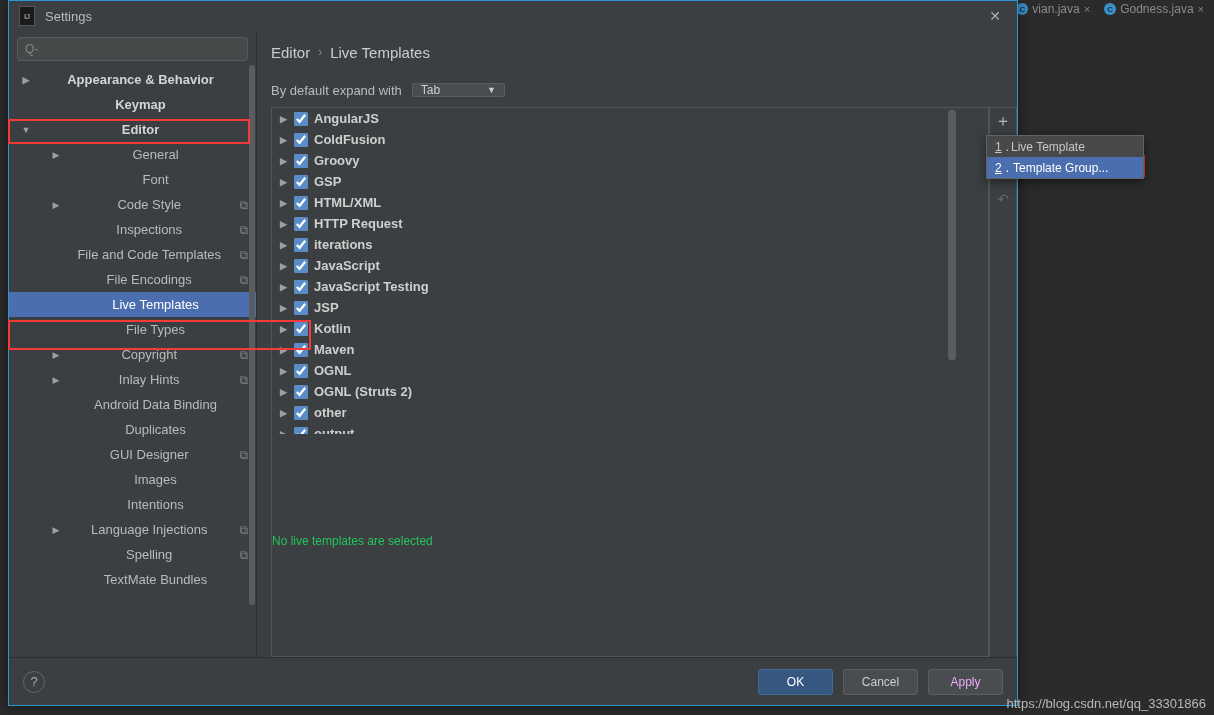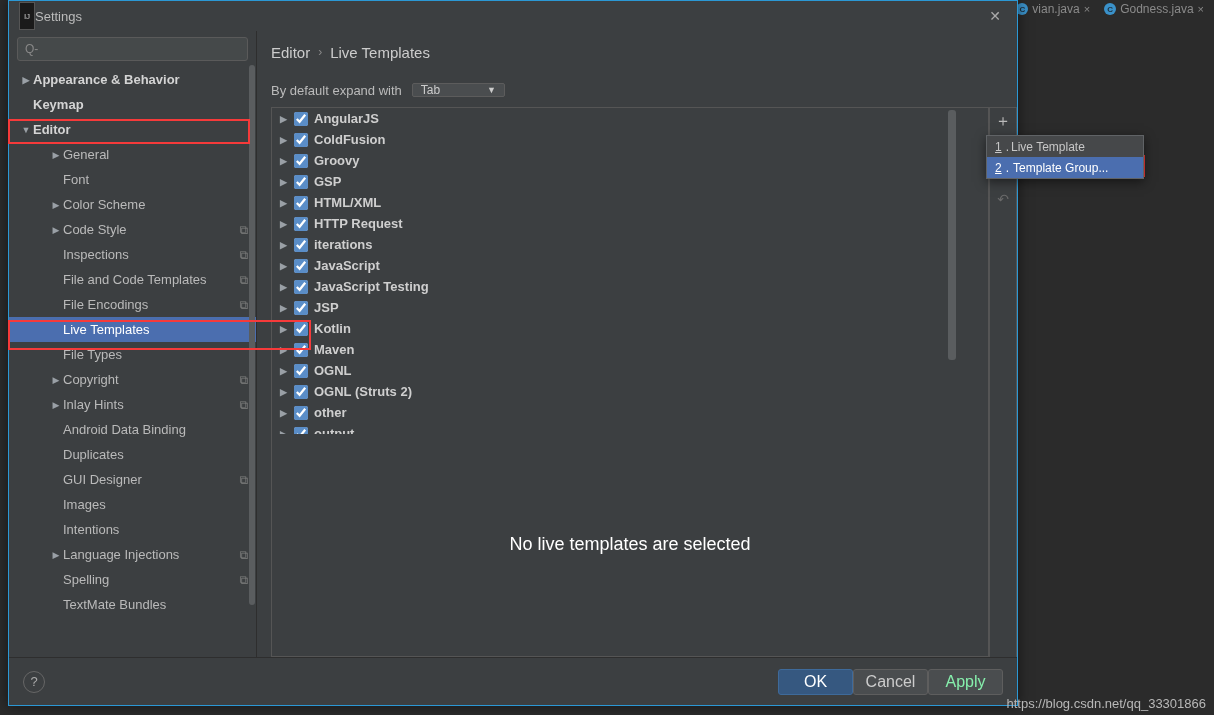--- a/index.html
+++ b/index.html
@@ -3,28 +3,28 @@
 <meta charset="utf-8">
 <style>
 * { box-sizing: border-box; margin: 0; padding: 0; font-family: "Segoe UI", Arial, sans-serif; }
 body { background: #2b2b2b; color: #bbb; font-size: 13px; width: 1214px; height: 715px; overflow: hidden; position: relative; }
 .bg-tabs { position: absolute; top: 0; right: 0; height: 18px; display: flex; gap: 14px; padding-right: 10px; color: #8a8a8a; font-size: 12px; }
 .bg-tab { display: flex; align-items: center; gap: 4px; }
 .tab-icon { width: 12px; height: 12px; border-radius: 50%; background: #3a91c9; display: inline-flex; align-items: center; justify-content: center; font-size: 8px; color: #1e2f3d; font-weight: bold; }
 .tab-close { color: #888; font-size: 11px; }
 .dialog { position: absolute; left: 8px; top: 0; width: 1010px; height: 706px; background: #3c3f41; border: 1px solid #2b98d5; box-shadow: 0 0 12px rgba(0,0,0,0.5); display: flex; flex-direction: column; }
 .titlebar { height: 30px; display: flex; align-items: center; padding: 0 10px; background: #3c3f41; }
-.titlebar .logo { width: 16px; height: 28px; background: #1a1a1a; border: 1px solid #555; display: flex; align-items: center; justify-content: center; font-size: 8px; color: #ccc; font-weight: normal; }
+.titlebar .logo { width: 16px; height: 20px; background: #1a1a1a; border: 1px solid #555; margin-right: 10px; display: flex; align-items: center; justify-content: center; font-size: 8px; color: #ccc; font-weight: normal; }
 .titlebar .title { color: #bbb; font-size: 13px; flex: 1; }
 .titlebar .close { color: #aaa; font-size: 14px; cursor: pointer; padding: 2px 6px; }
 .body { flex: 1; display: flex; overflow: hidden; }
 .sidebar { width: 248px; background: #3c3f41; border-right: 1px solid #2e2e2e; display: flex; flex-direction: column; position: relative; }
 .search { margin: 6px 8px; height: 24px; background: #45494a; border: 1px solid #5a5a5a; border-radius: 3px; display: flex; align-items: center; padding: 0 7px; color: #888; }
 .search-icon { font-size: 12px; }
-.tree { flex: 1; overflow-y: auto; padding-bottom: 6px; }
+.tree { flex: 1; overflow-y: auto; padding-bottom: 6px; text-align: center; }
 .tree-item { display: flex; align-items: center; height: 25px; padding-right: 8px; cursor: pointer; color: #bababa; position: relative; }
 .tree-item.selected { background: #4b6eaf; color: #fff; }
 .tree-item.emph { font-weight: bold; color: #d4d4d4; }
 .tree-item .arrow { width: 14px; text-align: center; font-size: 9px; color: #9aa0a6; flex-shrink: 0; }
 .tree-item .arrow.down::before { content: "▼"; }
 .tree-item .arrow.right::before { content: "▶"; }
 .tree-item .label { flex: 1; white-space: nowrap; overflow: hidden; text-overflow: ellipsis; }
 .tree-item .copy-ic { color: #808080; font-size: 12px; padding-left: 4px; }
 .pad0 { padding-left: 10px; } .pad1 { padding-left: 40px; }
 .red-box { position: absolute; border: 2px solid #f63a3a; pointer-events: none; }
@@ -39,27 +39,27 @@
 .content-area { flex: 1; display: flex; position: relative; overflow: hidden; }
 .template-list { flex: 1; margin: 0 0 0 14px; border: 1px solid #555; background: #3c3f41; overflow: hidden; position: relative; }
 .template-scroll { overflow-y: auto; height: 326px; }
 .tmpl-item { display: flex; align-items: center; height: 21px; padding-left: 8px; color: #cfcfcf; font-weight: bold; font-size: 13px; }
 .tmpl-item .tarrow { width: 14px; color: #9aa0a6; font-size: 9px; }
 .tmpl-item input[type=checkbox] { width: 14px; height: 14px; margin-right: 6px; accent-color: #5a8dc7; }
 .toolbar-col { width: 28px; background: #3c3f41; border-left: 1px solid #555; border-top: 1px solid #555; border-right: 1px solid #555; display: flex; flex-direction: column; align-items: center; }
 .toolbar-col .btn { width: 26px; height: 26px; display: flex; align-items: center; justify-content: center; color: #bbb; font-size: 16px; cursor: pointer; }
 .scrollbar-fake { position: absolute; right: 30px; top: 2px; width: 10px; height: 320px; }
 .scrollbar-thumb { position: absolute; top: 0; width: 8px; height: 250px; background: #5a5d5f; border-radius: 3px; }
-.no-sel { text-align: center; color: #ffffff; padding: 100px 0 0 0; font-size: 18px; }
+.no-sel { color: #22c55e; padding: 100px 0 0 0; font-size: 12px; }
 .footer { height: 48px; display: flex; align-items: center; padding: 0 14px; border-top: 1px solid #2e2e2e; background: #3c3f41; }
 .help { width: 22px; height: 22px; border: 1px solid #666; border-radius: 50%; display: flex; align-items: center; justify-content: center; color: #aaa; font-size: 13px; }
 .spacer { flex: 1; }
-.btn-ft { height: 26px; min-width: 75px; border: 1px solid #5e5e5e; background: #4a4d4f; color: #ccc; border-radius: 3px; font-size: 16px; display: flex; align-items: center; justify-content: center; cursor: pointer; }
+.btn-ft { height: 26px; min-width: 75px; margin-left: 10px; border: 1px solid #5e5e5e; background: #4a4d4f; color: #ccc; border-radius: 3px; font-size: 12px; display: flex; align-items: center; justify-content: center; cursor: pointer; }
 .btn-ft.primary { background: #365880; border-color: #3e6a9a; color: #fff; }
-.btn-ft.disabled { color: #86efac; }
+.btn-ft.disabled { color: #f0abfc; }
 .popup { position: absolute; left: 986px; top: 135px; width: 158px; background: #46484a; border: 1px solid #606366; box-shadow: 0 3px 10px rgba(0,0,0,0.5); z-index: 30; }
 .popup-item { height: 21px; display: flex; align-items: center; padding: 0 8px; color: #c7c7c7; font-size: 12px; cursor: pointer; }
 .popup-item .num { text-decoration: underline; margin-right: 4px; }
 .popup-item.selected { background: #4b6eaf; color: #fff; }
 .watermark { position: absolute; right: 8px; bottom: 4px; color: #b8b8b8; font-size: 13px; font-family: Arial; }
 .sidebar-sb { position: absolute; right: 0; top: 34px; width: 8px; height: 620px; }
 .sidebar-sb-thumb { position: absolute; top: 0; width: 6px; height: 540px; background: #5a5d5f; border-radius: 3px; right: 1px; }
 </style>
 </head>
 <body>
@@ -102,24 +102,20 @@
             <span class="arrow down"></span>
             <span class="label">Editor</span>
           </div>
           <div class="tree-item pad1">
             <span class="arrow right"></span>
             <span class="label">General</span>
           </div>
           <div class="tree-item pad1">
             <span class="arrow "></span>
             <span class="label">Font</span>
-          </div>
-          <div class="tree-item pad1">
-            <span class="arrow right"></span>
-            <span class="label">Color Scheme</span>
           </div>
           <div class="tree-item pad1">
             <span class="arrow right"></span>
             <span class="label">Code Style</span>
             <span class="copy-ic">⧉</span>
           </div>
           <div class="tree-item pad1">
             <span class="arrow "></span>
             <span class="label">Inspections</span>
             <span class="copy-ic">⧉</span>

